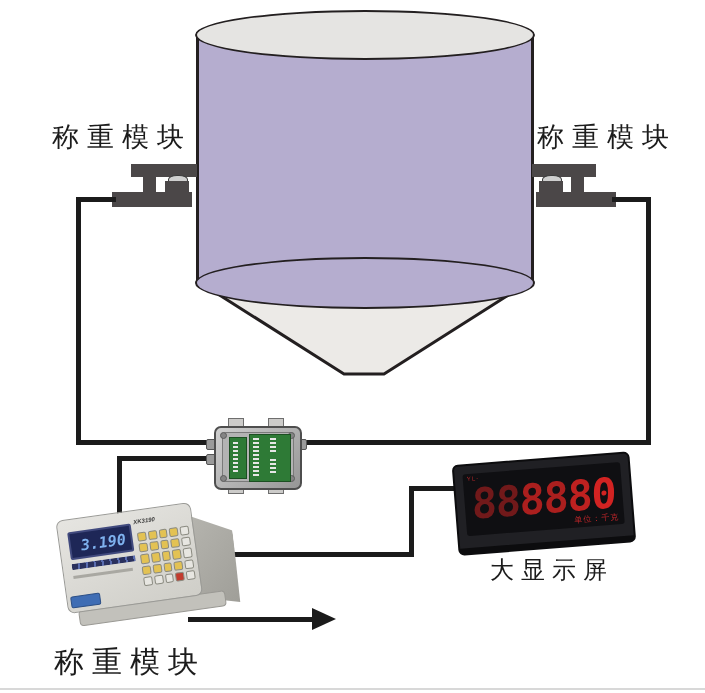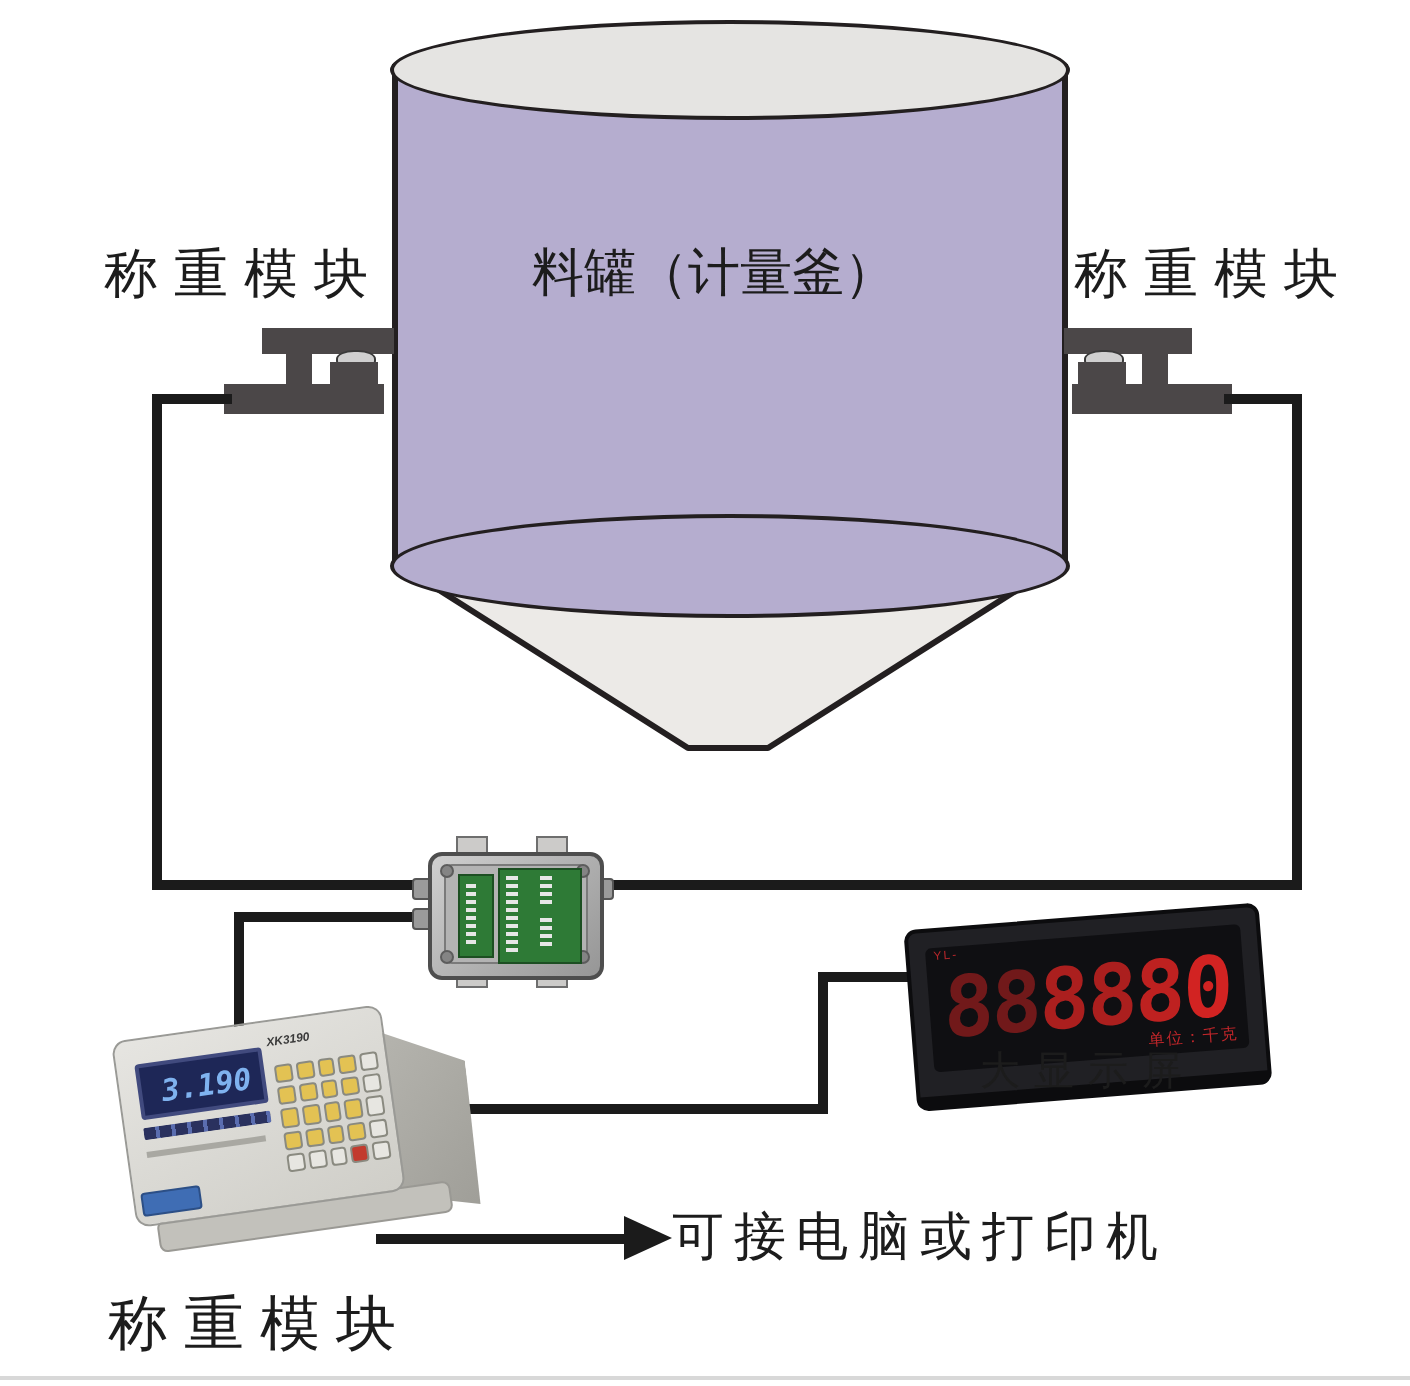--- a/index.html
+++ b/index.html
@@ -180,20 +180,18 @@
     <div class="bd-frame">
       <div class="bd-screen">
         <div class="bd-model">YL-</div>
         <div class="bd-digits"><span class="d0">8</span><span class="d1">8</span><span class="d2">8</span><span class="d3">8</span><span class="d4">8</span><span class="d5">0</span></div>
         <div class="bd-unit">单位：千克</div>
       </div>
     </div>
   </div>
 
   <div class="abs lbl" style="left:52px;top:119px;font-size:27px;letter-spacing:8px;">称重模块</div>
-  <div class="abs lbl" style="left:266px;top:119px;font-size:26px;letter-spacing:0px;">料罐（计量釜）</div>
   <div class="abs lbl" style="left:537px;top:119px;font-size:27px;letter-spacing:8px;">称重模块</div>
-  <div class="abs lbl" style="left:490px;top:522px;font-size:20px;letter-spacing:7px;">大显示屏</div>
-  <div class="abs lbl" style="left:336px;top:601px;font-size:26px;letter-spacing:5px;">可接电脑或打印机</div>
+  <div class="abs lbl" style="left:490px;top:554px;font-size:24px;letter-spacing:7px;">大显示屏</div>
   <div class="abs lbl" style="left:54px;top:642px;font-size:30px;letter-spacing:8px;">称重模块</div>
 
   <div class="abs bottom-rule"></div>
 </div>
 
 </body></html>

